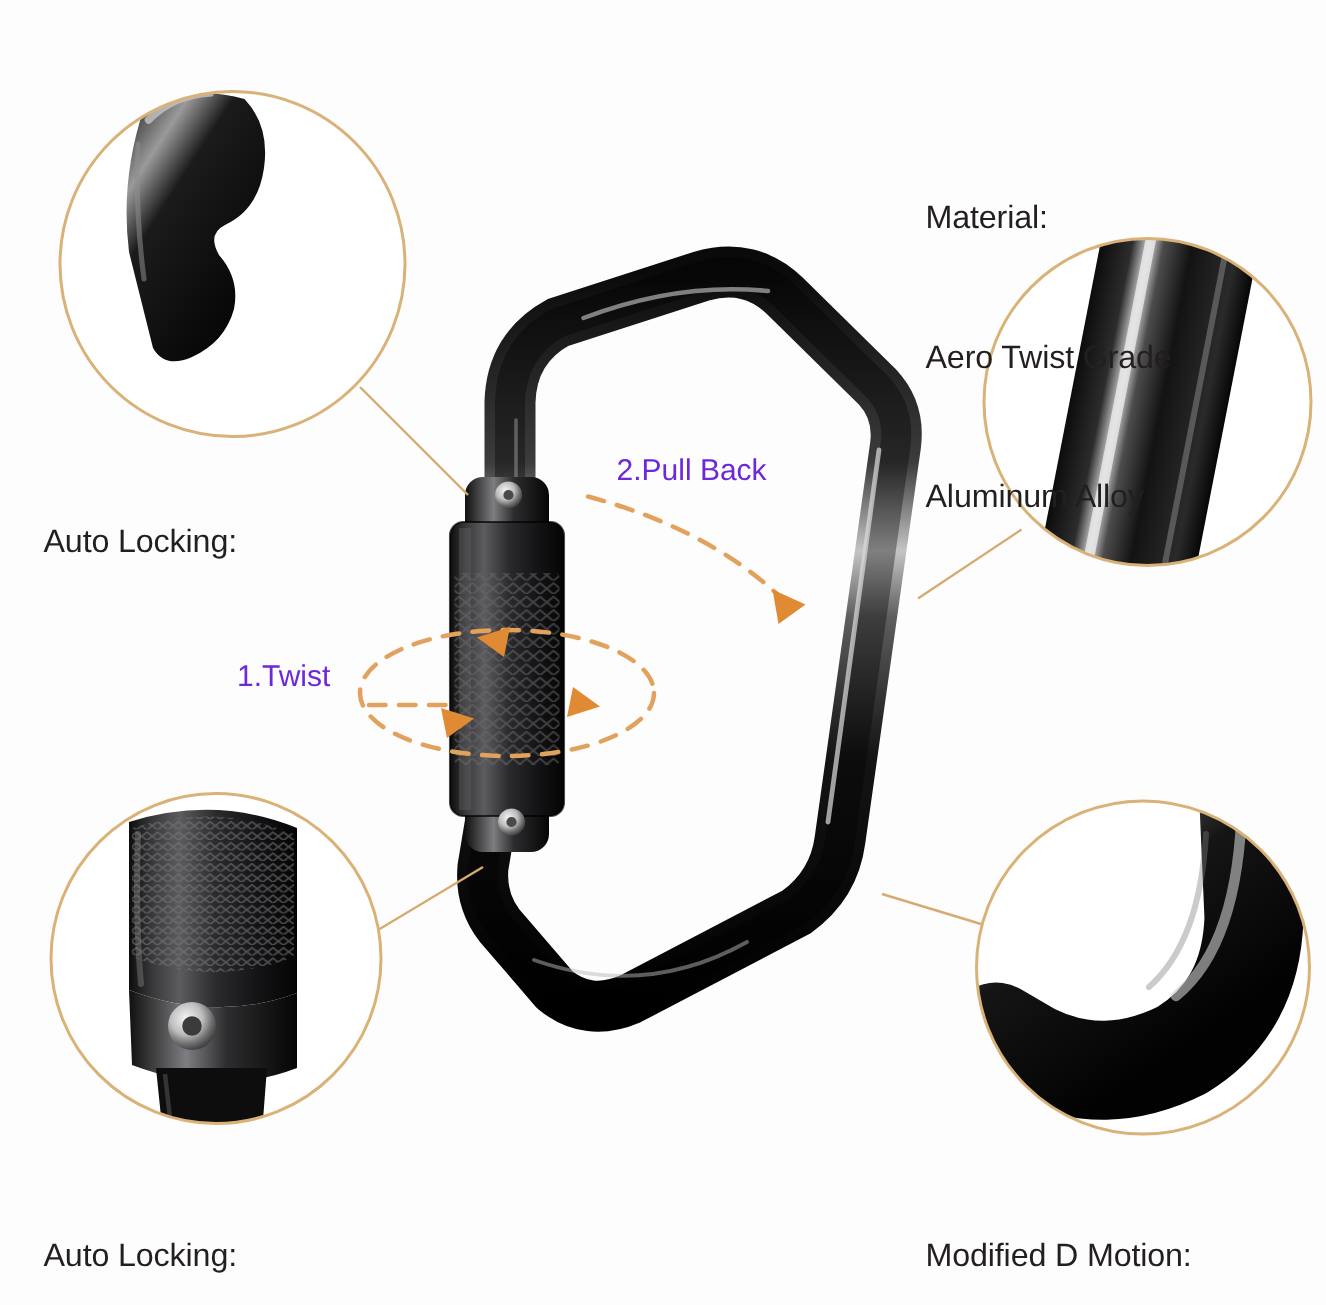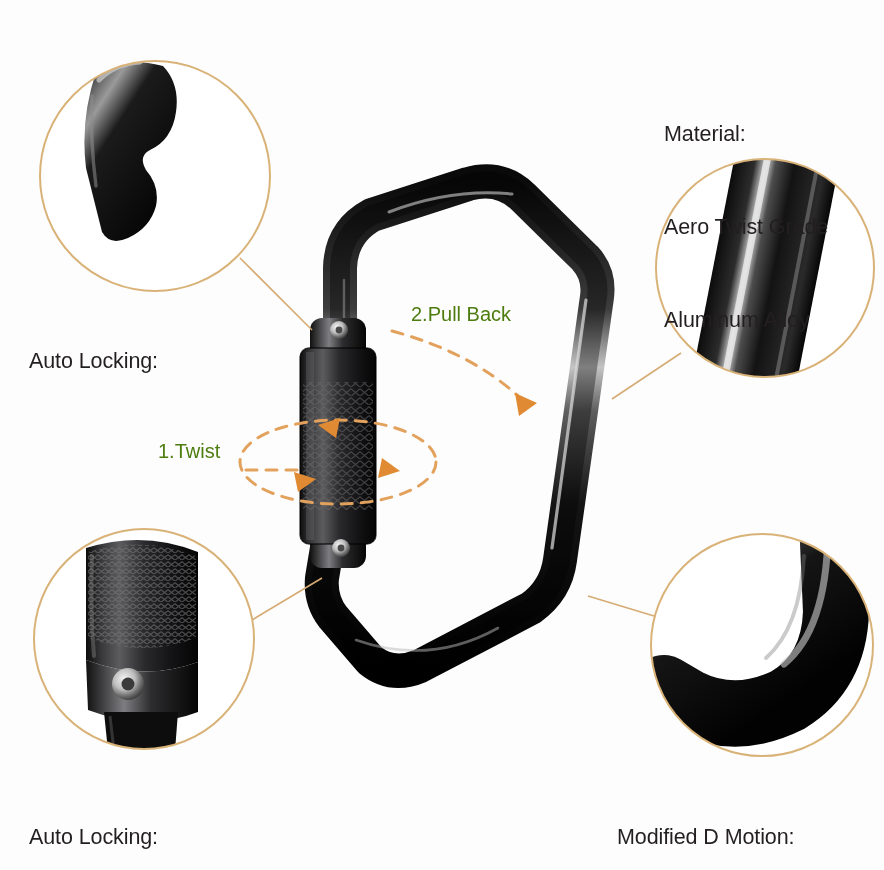--- a/index.html
+++ b/index.html
@@ -26,30 +26,30 @@
   .caption {
     position: absolute;
     font-family: "Liberation Sans", sans-serif;
     font-size: 21.5px;
     line-height: 31px;
     color: #231f20;
     letter-spacing: -0.1px;
     white-space: pre;
   }
   .caption-tl { left: 29px;  top: 284px; }
-  .caption-tr { left: 617px; top: 57px; margin-left: 47px;  }
+  .caption-tr { left: 617px; top: 68px;  }
   .caption-bl { left: 29px;  top: 760px; }
   .caption-br { left: 617px; top: 760px; }
   .caption .line { display: block; }
 
   .step-label {
     position: absolute;
     font-family: "Liberation Sans", sans-serif;
     font-size: 20px;
-    color: #4d7c0f;
+    color: #6d28d9;
     white-space: pre;
   }
   .step-twist { left: 158px; top: 440px; }
   .step-pull  { left: 411px; top: 303px; }
 </style>
 </head>
 <body>
 
 <div id="infographic">
 

